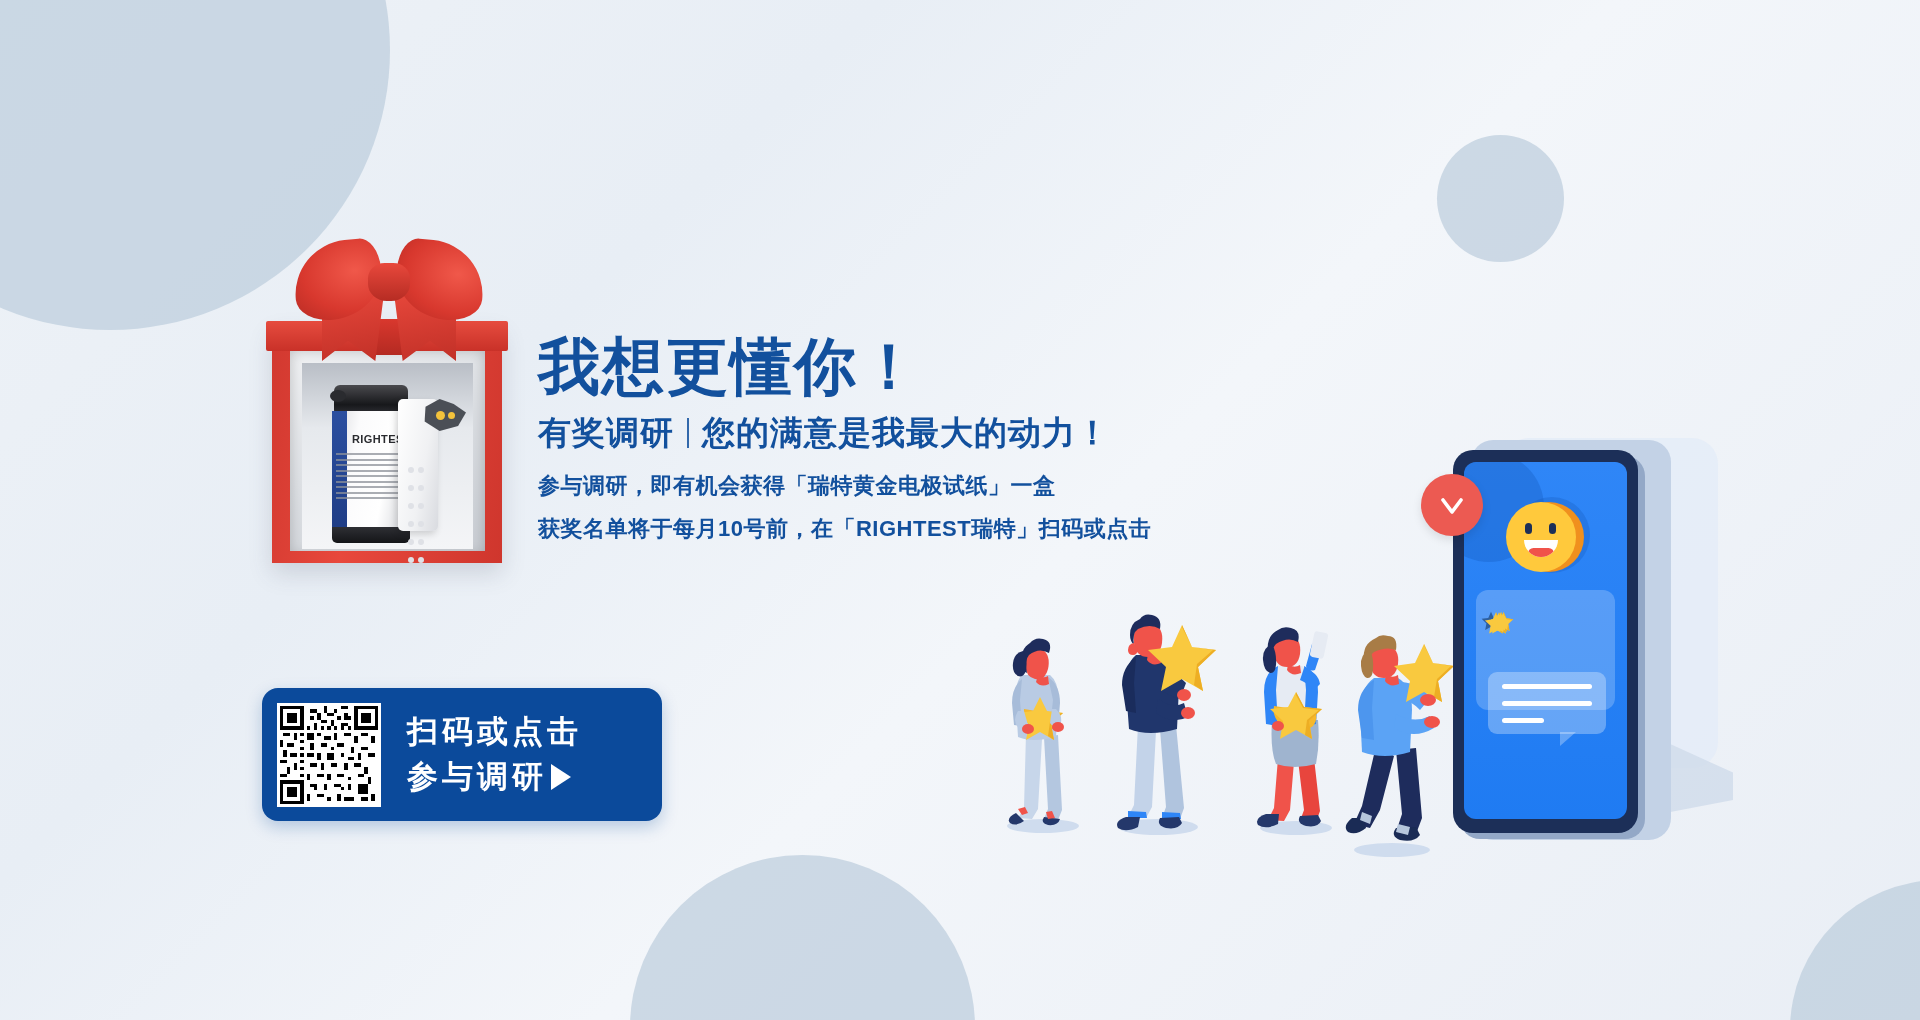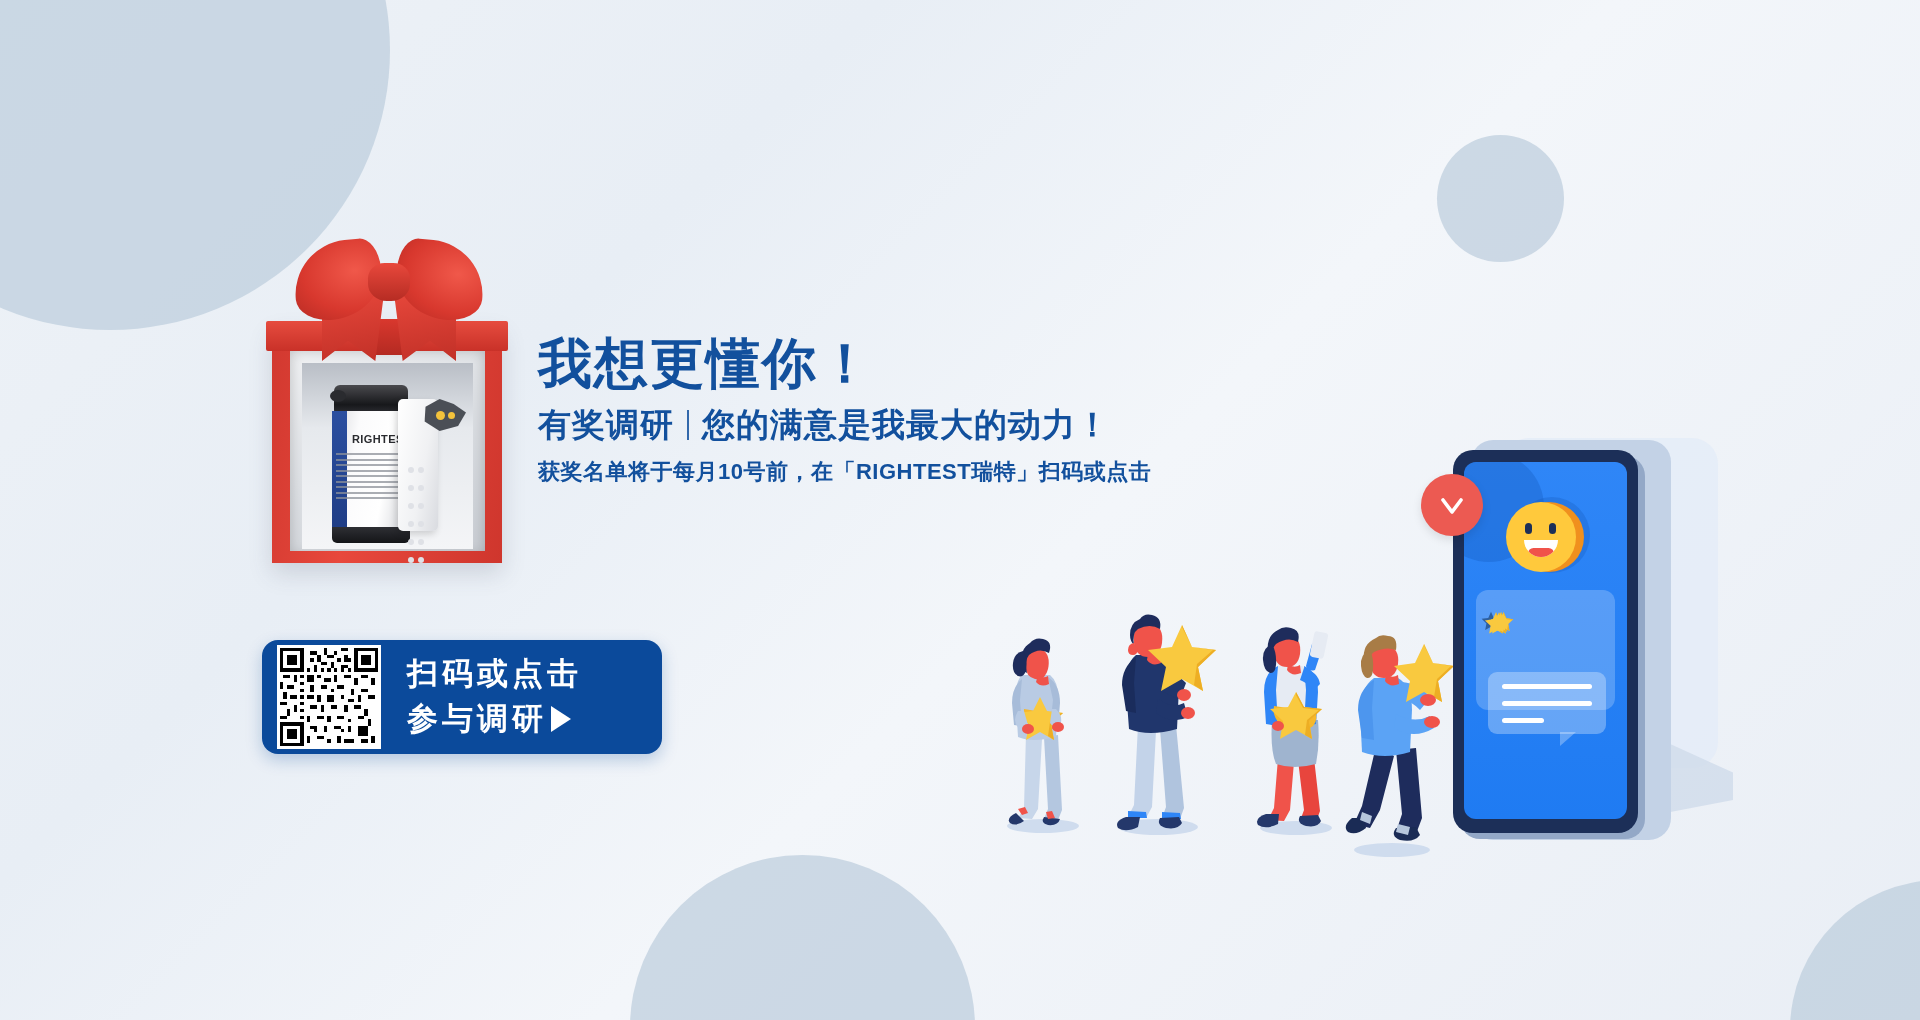--- a/index.html
+++ b/index.html
@@ -155,42 +155,42 @@
   }
   .strip-chip::after {
     content: ""; position: absolute; left: 14px; top: 12px;
     width: 9px; height: 9px; border-radius: 50%;
     background: #f3c23b; box-shadow: 11px 0 0 -1px #f3c23b;
   }
 
   
   .copy { position: absolute; left: 538px; top: 336px; width: 820px; }
   .headline {
-    font-size: 54px; font-weight: bold; letter-spacing: 2px;
+    font-size: 62px; font-weight: bold; letter-spacing: 2px;
     color: #12509d; line-height: 1; margin: 0 0 18px 0;
   }
   .subline {
     font-size: 33px; font-weight: bold; letter-spacing: 1px;
-    color: #12509d; line-height: 1; margin: 0 0 10px 0;
+    color: #12509d; line-height: 1; margin: 0 0 16px 0;
     display: flex; align-items: center;
   }
   .subline .divider {
     display: inline-block; width: 2px; height: 30px;
     background: #12509d; margin: 0 13px; opacity: .85;
   }
   .bodyline {
     font-size: 22px; font-weight: bold; letter-spacing: .5px;
     color: #12509d; line-height: 1.95; margin: 0;
   }
 
   
   .cta {
     position: absolute;
-    left: 262px; top: 640px;
-    width: 400px; height: 114px;
+    left: 262px; top: 688px;
+    width: 400px; height: 133px;
     background: #0b4a9b;
     border-radius: 16px;
     display: flex; align-items: center;
     box-shadow: 0 6px 16px rgba(11,74,155,.25);
     cursor: pointer;
   }
   .qr {
     width: 104px; height: 104px; margin-left: 15px;
     background: #ffffff; padding: 3px; box-sizing: border-box;
     flex: none;
@@ -357,20 +357,21 @@
     </div>
   </div>
 
   <div class="copy">
     <h1 class="headline">我想更懂你！</h1>
     <div class="subline">
       <span>有奖调研</span>
       <span class="divider"></span>
       <span>您的满意是我最大的动力！</span>
     </div>
+    <p class="bodyline">参与调研，即有机会获得「瑞特黄金电极试纸」一盒</p>
     <p class="bodyline">获奖名单将于每月10号前，在「RIGHTEST瑞特」扫码或点击</p>
   </div>
 
   <div class="cta">
     <div class="qr">
       <svg viewBox="0 0 29 29" shape-rendering="crispEdges" aria-hidden="true">
         <rect width="29" height="29" fill="#ffffff"></rect>
         <g fill="#000000">
 
           <rect x="0" y="0" width="7" height="1"></rect>

